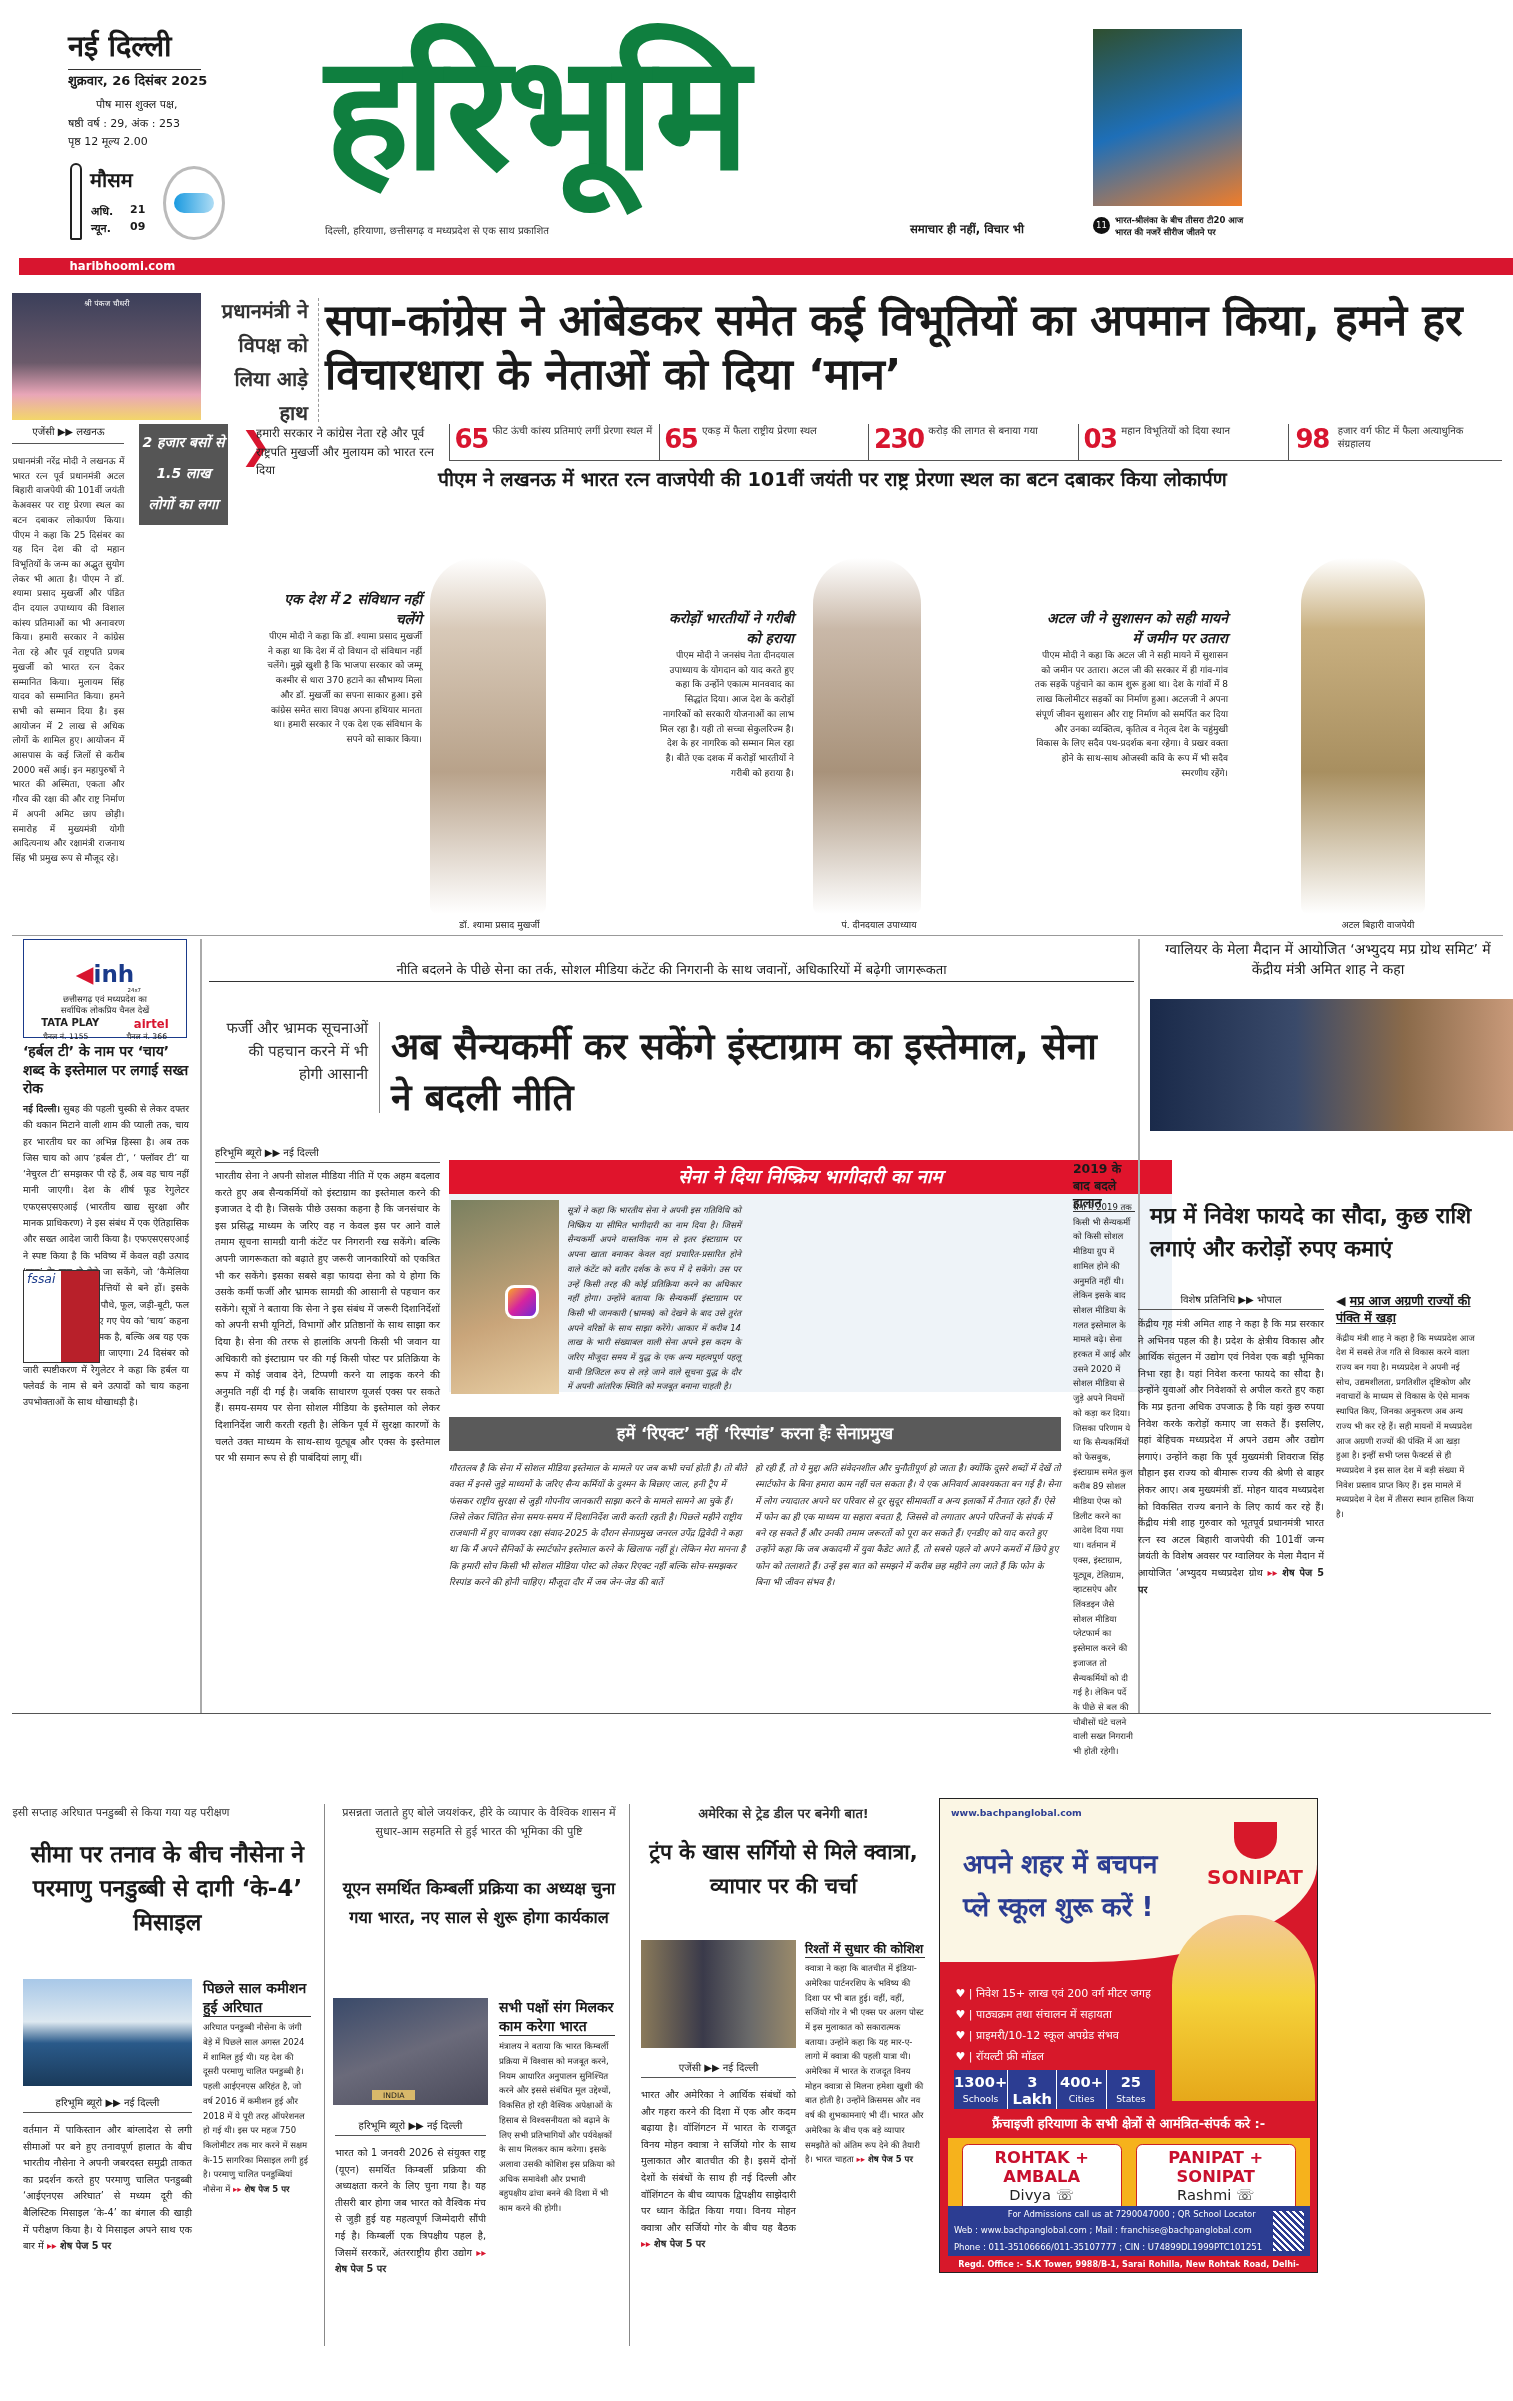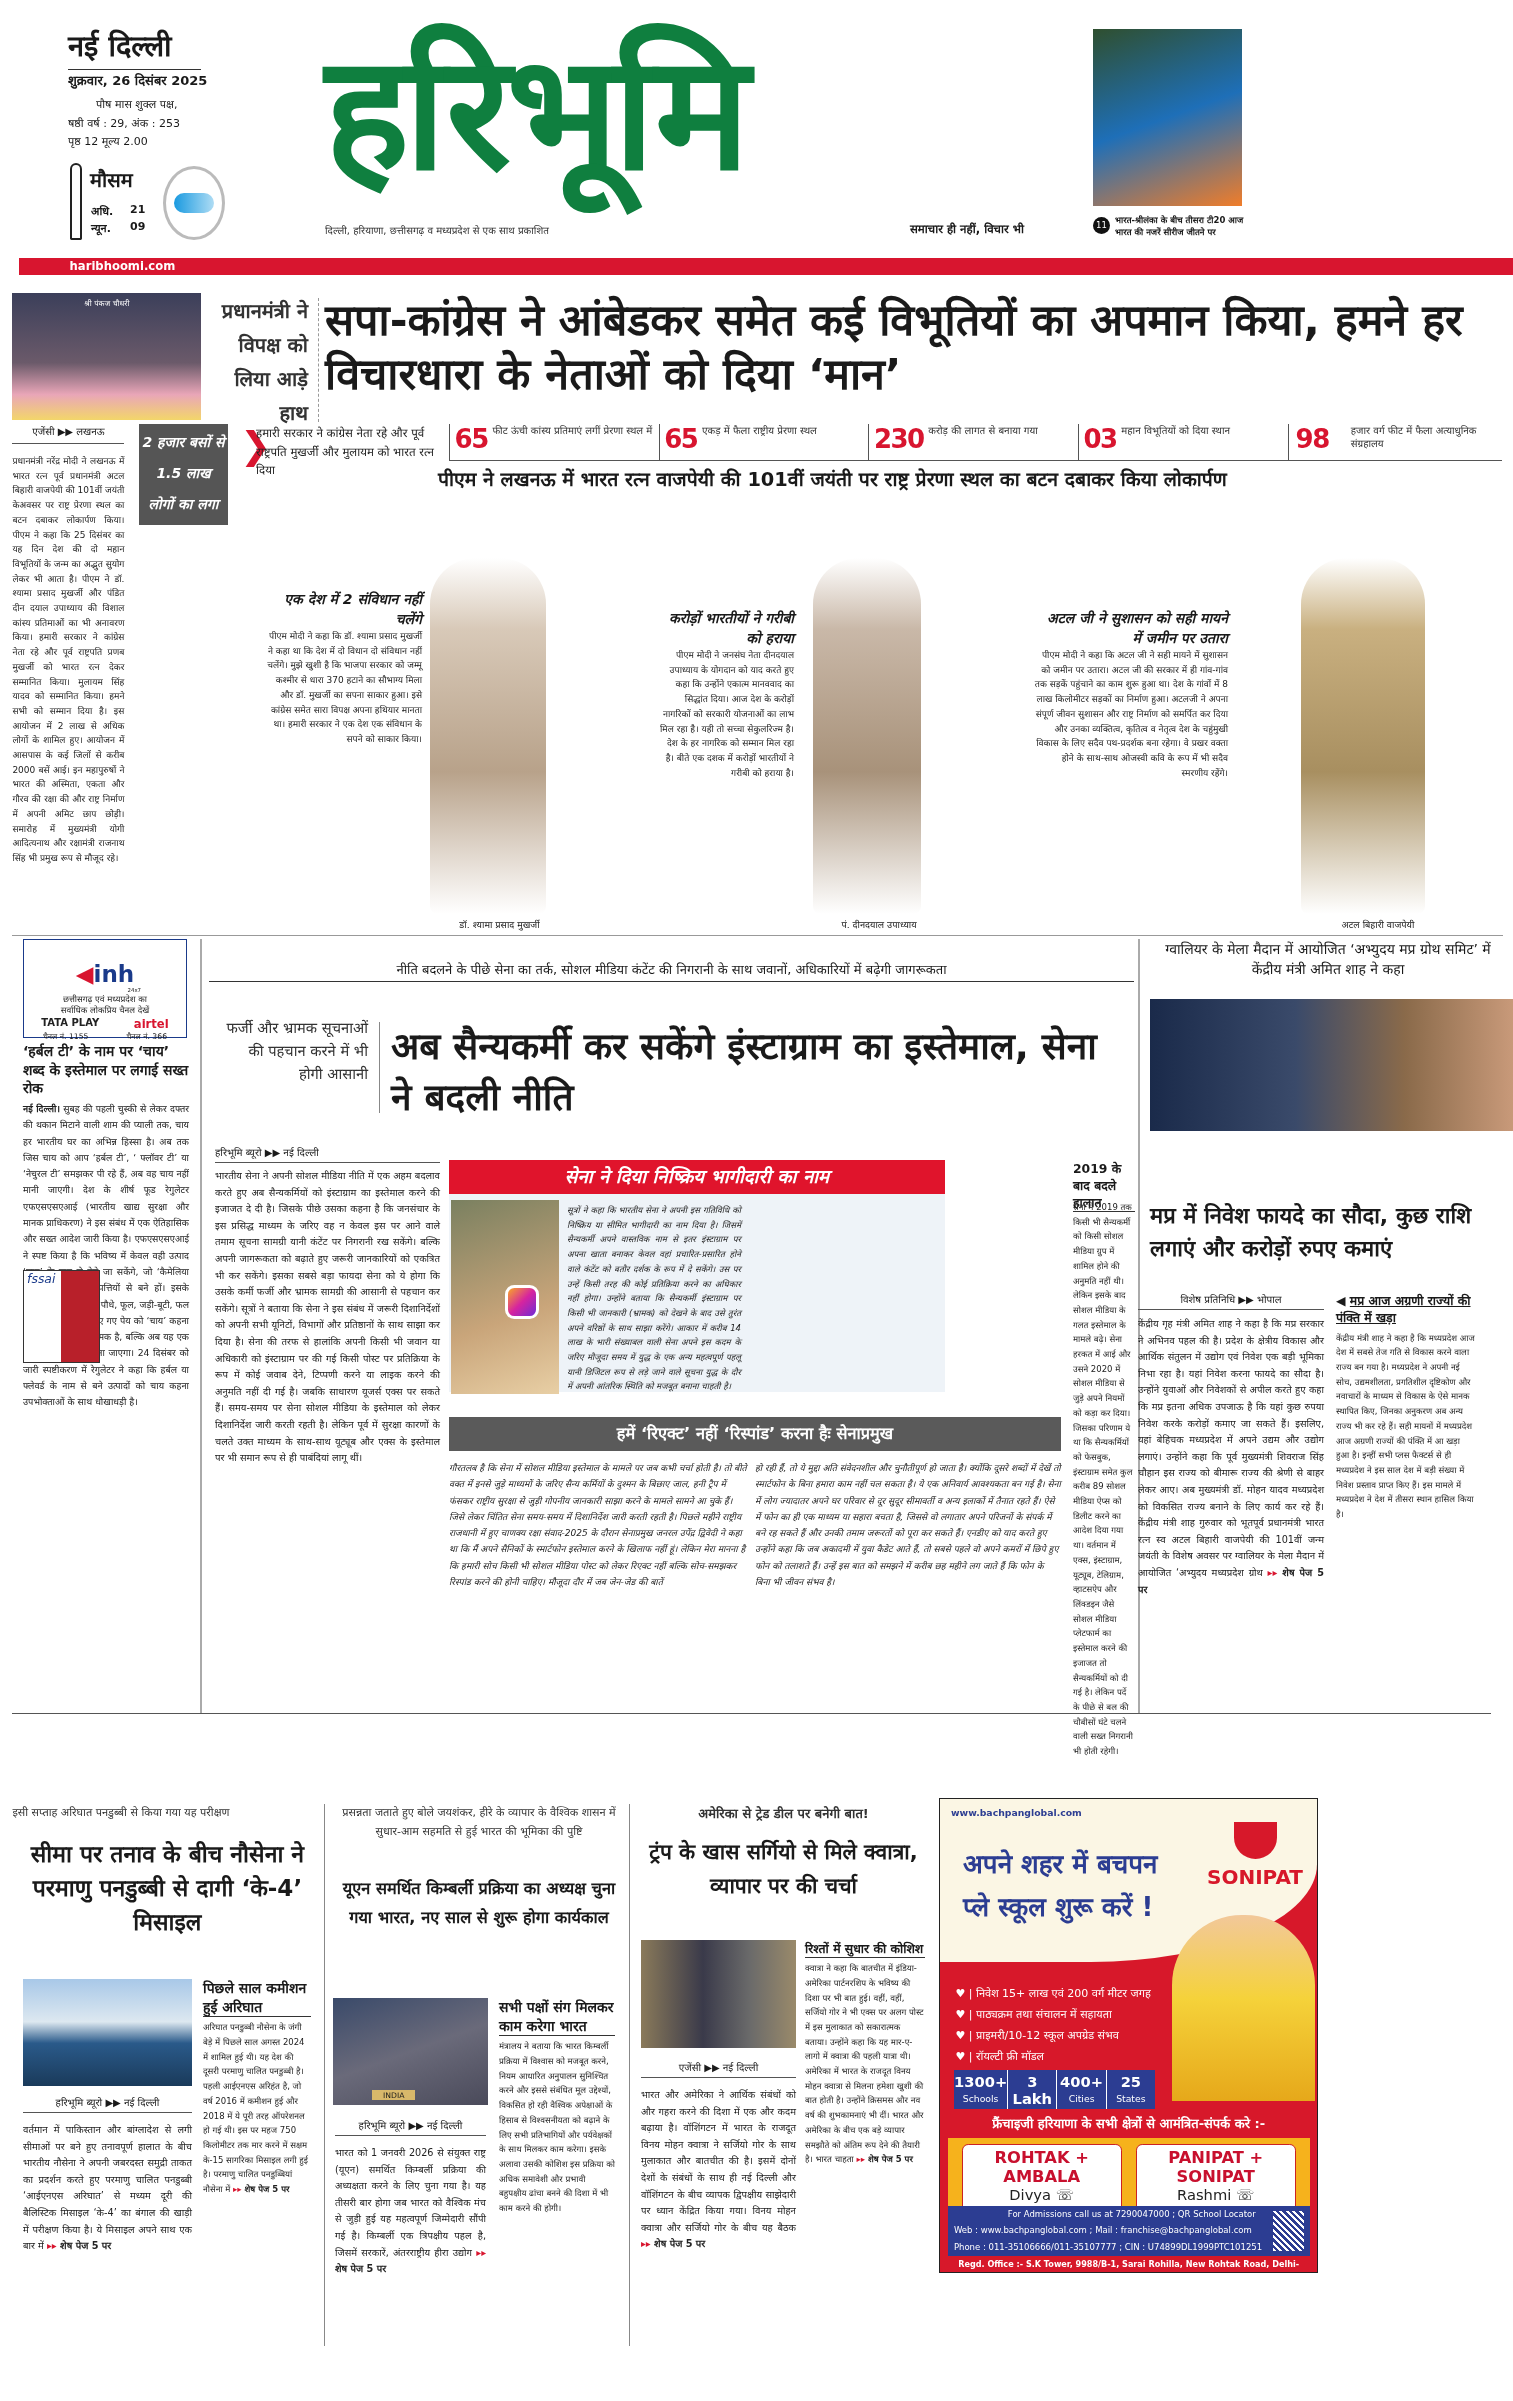--- a/index.html
+++ b/index.html
@@ -75,21 +75,21 @@
     <span class="stat-txt">एकड़ में फैला राष्ट्रीय प्रेरणा स्थल</span>
   </div>
   <div style="flex:1;display:flex;gap:4.6px;border-left:0.8px solid #555;padding:0 4.6px;">
     <span class="stat-num">230</span>
     <span class="stat-txt">करोड़ की लागत से बनाया गया</span>
   </div>
   <div style="flex:1;display:flex;gap:4.6px;border-left:0.8px solid #555;padding:0 4.6px;">
     <span class="stat-num">03</span>
     <span class="stat-txt">महान विभूतियों को दिया स्थान</span>
   </div>
-  <div style="flex:1;display:flex;gap:22px;border-left:0.8px solid #555;padding:0 7px;">
+  <div style="flex:1;display:flex;gap:9px;border-left:0.8px solid #555;padding:0 7px;">
     <span class="stat-num">98</span>
     <span class="stat-txt">हजार वर्ग फीट में फैला अत्याधुनिक संग्रहालय</span>
   </div>
 </div>
 <div class="abs hl" style="left:438px;top:466px;width:1069px;font-size:19.4px;line-height:28px;">पीएम ने लखनऊ में भारत रत्न वाजपेयी की 101वीं जयंती पर राष्ट्र प्रेरणा स्थल का बटन दबाकर किया लोकार्पण</div>
 
 <div class="abs" style="left:267px;top:589px;width:155px;">
   <div class="hl" style="font-size:14px;line-height:20px;text-align:right;font-style:italic;">एक देश में 2 संविधान नहीं चलेंगे</div>
   <div class="body-text" style="font-size:9px;line-height:14.7px;text-align:right;">पीएम मोदी ने कहा कि डॉ. श्यामा प्रसाद मुखर्जी ने कहा था कि देश में दो विधान दो संविधान नहीं चलेंगे। मुझे खुशी है कि भाजपा सरकार को जम्मू कश्मीर से धारा 370 हटाने का सौभाग्य मिला और डॉ. मुखर्जी का सपना साकार हुआ। इसे कांग्रेस समेत सारा विपक्ष अपना हथियार मानता था। हमारी सरकार ने एक देश एक संविधान के सपने को साकार किया।</div>
 </div>
@@ -137,21 +137,21 @@
 <div class="abs vline" style="left:200px;top:939px;height:774px;width:1.5px;background:#aaa;"></div>
 
 <div class="abs" style="left:209px;top:960px;width:925px;font-size:13px;border-bottom:0.8px solid #333;padding-bottom:3.1px;text-align:center;">नीति बदलने के पीछे सेना का तर्क, सोशल मीडिया कंटेंट की निगरानी के साथ जवानों, अधिकारियों में बढ़ेगी जागरूकता</div>
 <div class="abs" style="left:225px;top:1016px;width:143px;font-size:14.7px;line-height:23px;text-align:right;color:#333;">फर्जी और भ्रामक सूचनाओं की पहचान करने में भी होगी आसानी</div>
 <div class="abs vline" style="left:379px;top:1022px;height:91px;"></div>
 <div class="abs hl" style="left:391px;top:1021px;width:736px;font-size:37px;line-height:51px;">अब सैन्यकर्मी कर सकेंगे इंस्टाग्राम का इस्तेमाल, सेना ने बदली नीति</div>
 
 <div class="abs" style="left:215px;top:1145px;width:225px;font-size:10px;text-align:left;padding-bottom:3.1px;border-bottom:0.8px solid #555;">हरिभूमि ब्यूरो ▶▶ नई दिल्ली</div>
 <div class="abs body-text" style="left:215px;top:1168px;width:225px;font-size:9.7px;line-height:16.6px;">भारतीय सेना ने अपनी सोशल मीडिया नीति में एक अहम बदलाव करते हुए अब सैन्यकर्मियों को इंस्टाग्राम का इस्तेमाल करने की इजाजत दे दी है। जिसके पीछे उसका कहना है कि जनसंचार के इस प्रसिद्ध माध्यम के जरिए वह न केवल इस पर आने वाले तमाम सूचना सामग्री यानी कंटेंट पर निगरानी रख सकेंगे। बल्कि अपनी जागरूकता को बढ़ाते हुए जरूरी जानकारियों को एकत्रित भी कर सकेंगे। इसका सबसे बड़ा फायदा सेना को ये होगा कि उसके कर्मी फर्जी और भ्रामक सामग्री की आसानी से पहचान कर सकेंगे। सूत्रों ने बताया कि सेना ने इस संबंध में जरूरी दिशानिर्देशों को अपनी सभी यूनिटों, विभागों और प्रतिष्ठानों के साथ साझा कर दिया है। सेना की तरफ से हालांकि अपनी किसी भी जवान या अधिकारी को इंस्टाग्राम पर की गई किसी पोस्ट पर प्रतिक्रिया के रूप में कोई जवाब देने, टिप्पणी करने या लाइक करने की अनुमति नहीं दी गई है। जबकि साधारण यूजर्स एक्स पर सकते हैं। समय-समय पर सेना सोशल मीडिया के इस्तेमाल को लेकर दिशानिर्देश जारी करती रहती है। लेकिन पूर्व में सुरक्षा कारणों के चलते उक्त माध्यम के साथ-साथ यूट्यूब और एक्स के इस्तेमाल पर भी समान रूप से ही पाबंदियां लागू थीं।</div>
 
-<div class="abs" style="left:449px;top:1160px;width:496px;height:232px;background:#eef3f8;">
+<div class="abs" style="left:449px;top:1160px;width:723px;height:232px;background:#eef3f8;">
   <div class="hl" style="background:#e0142c;color:#fff;font-size:18.6px;font-style:italic;text-align:center;height:34px;line-height:34px;">सेना ने दिया निष्क्रिय भागीदारी का नाम</div>
   <div class="photo" style="position:absolute;left:1.5px;top:40px;width:108px;height:194px;background:linear-gradient(160deg,#7a8060,#c9a57a 60%,#e8cfa5);">
     <div style="position:absolute;left:54px;top:85px;width:34px;height:34px;border:3.9px solid #fff;border-radius:9.3px;background:linear-gradient(135deg,#f9a826,#d6249f,#6f2bd6);"></div>
   </div>
   <div class="body-text" style="position:absolute;left:118px;top:43px;width:174px;font-size:8.5px;line-height:14.7px;font-style:italic;">सूत्रों ने कहा कि भारतीय सेना ने अपनी इस गतिविधि को निष्क्रिय या सीमित भागीदारी का नाम दिया है। जिसमें सैन्यकर्मी अपने वास्तविक नाम से इतर इंस्टाग्राम पर अपना खाता बनाकर केवल वहां प्रचारित-प्रसारित होने वाले कंटेंट को बतौर दर्शक के रूप में दे सकेंगे। उस पर उन्हें किसी तरह की कोई प्रतिक्रिया करने का अधिकार नहीं होगा। उन्होंने बताया कि सैन्यकर्मी इंस्टाग्राम पर किसी भी जानकारी (भ्रामक) को देखने के बाद उसे तुरंत अपने वरिष्ठों के साथ साझा करेंगे। आकार में करीब 14 लाख के भारी संख्याबल वाली सेना अपने इस कदम के जरिए मौजूदा समय में युद्ध के एक अन्य महत्वपूर्ण पहलू यानी डिजिटल रूप से लड़े जाने वाले सूचना युद्ध के दौर में अपनी आंतरिक स्थिति को मजबूत बनाना चाहती है।</div>
 </div>
 <div class="abs" style="left:1073px;top:1160px;width:62px;">
   <div class="hl" style="font-size:12.4px;line-height:17px;border-bottom:0.8px solid #333;">2019 के बाद बदले हालात</div>
 </div>
 <div class="abs body-text" style="left:1073px;top:1200px;width:62px;font-size:8.5px;line-height:14.7px;text-align:left;">सेना में 2019 तक किसी भी सैन्यकर्मी को किसी सोशल मीडिया ग्रुप में शामिल होने की अनुमति नहीं थी। लेकिन इसके बाद सोशल मीडिया के गलत इस्तेमाल के मामले बढ़े। सेना हरकत में आई और उसने 2020 में सोशल मीडिया से जुड़े अपने नियमों को कड़ा कर दिया। जिसका परिणाम ये था कि सैन्यकर्मियों को फेसबुक, इंस्टाग्राम समेत कुल करीब 89 सोशल मीडिया ऐप्स को डिलीट करने का आदेश दिया गया था। वर्तमान में एक्स, इंस्टाग्राम, यूट्यूब, टेलिग्राम, व्हाटसऐप और लिंक्डइन जैसे सोशल मीडिया प्लेटफार्म का इस्तेमाल करने की इजाजत तो सैन्यकर्मियों को दी गई है। लेकिन पर्दे के पीछे से बल की चौबीसों घंटे चलने वाली सख्त निगरानी भी होती रहेगी।</div>

